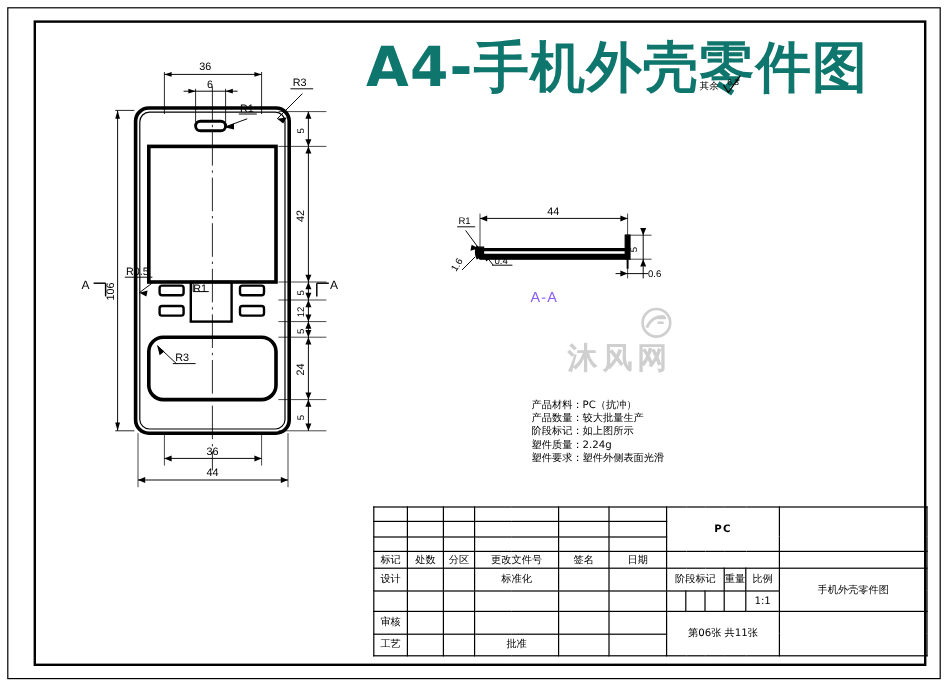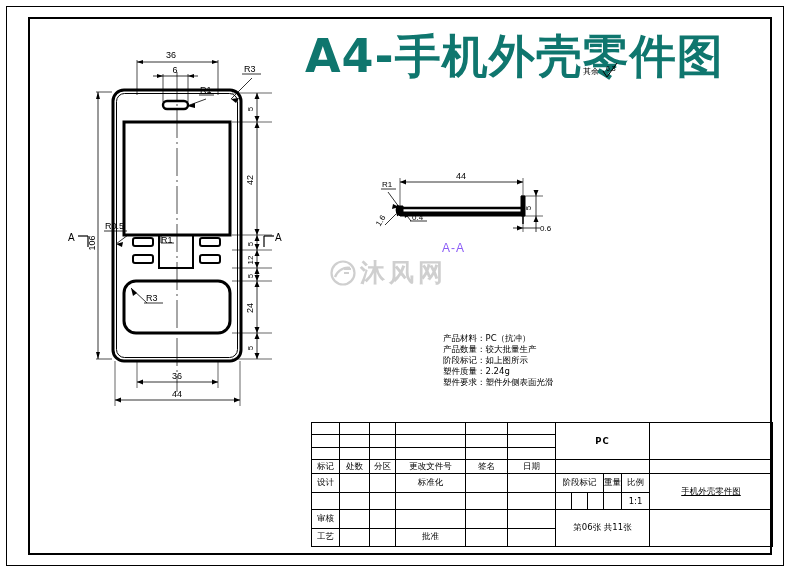--- a/index.html
+++ b/index.html
@@ -56,21 +56,21 @@
     overflow: visible;
   }
   
   .watermark {
     position: absolute;
     left: 330px; top: 256px;
     width: 230px;
     opacity: 1;
     pointer-events: none;
   }
-  .wm-row { display: flex; align-items: center; }
+  .wm-row { display: flex; align-items: flex-end; flex-direction: column; }
   .wm-text {
     font-family: "DejaVu Sans", sans-serif;
     font-size: 25px;
     font-weight: bold;
     color: #cfcfcf;
     letter-spacing: 4px;
     margin-left: 4px;
   }
   .wm-url {
     font-family: "Liberation Sans", sans-serif;
@@ -108,21 +108,21 @@
     font-family: "DejaVu Sans", sans-serif;
     font-size: 8.5px;
     text-align: center;
     vertical-align: middle;
     padding: 0;
     color: #000;
     white-space: nowrap;
   }
   .title-block td.blank { border: 1px solid #000; }
   .pc-cell { font-family: "Liberation Sans", sans-serif; font-size: 11px; font-weight: bold; letter-spacing: 1px; }
-  .name-cell { font-size: 10px; text-decoration: underline; }
+  .name-cell { font-size: 10px; }
   .sheet-cell { font-size: 9px; }
   .ratio-cell { font-size: 8px; }
   .aa-label {
     position: absolute;
     left: 442px; top: 241px;
     font-family: "Liberation Sans", sans-serif;
     font-size: 12px;
     color: #8b5cf6;
     letter-spacing: 1px;
   }

